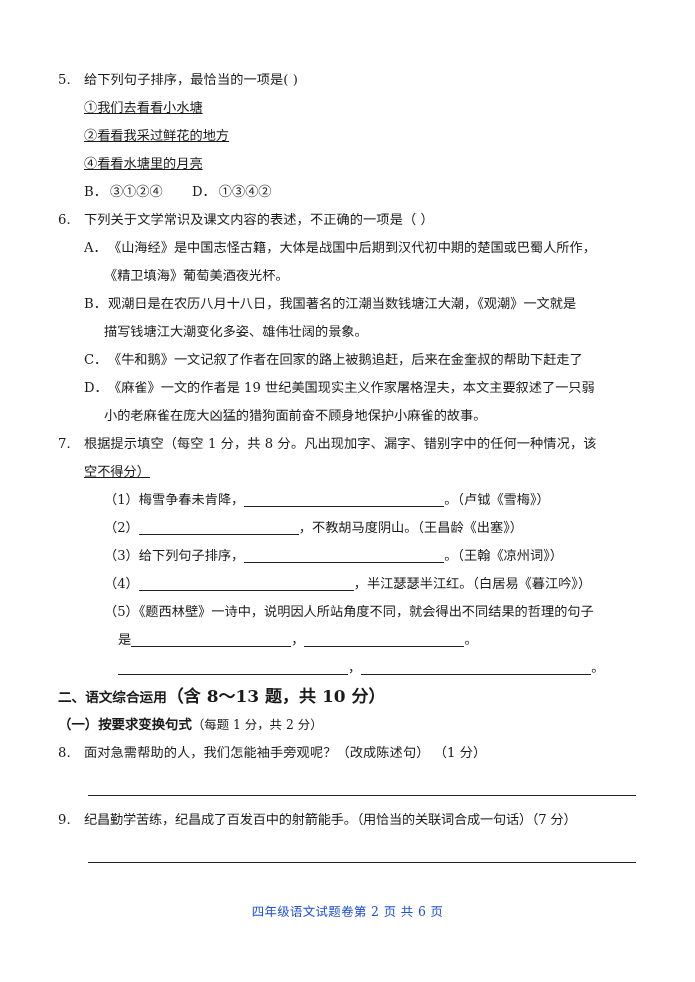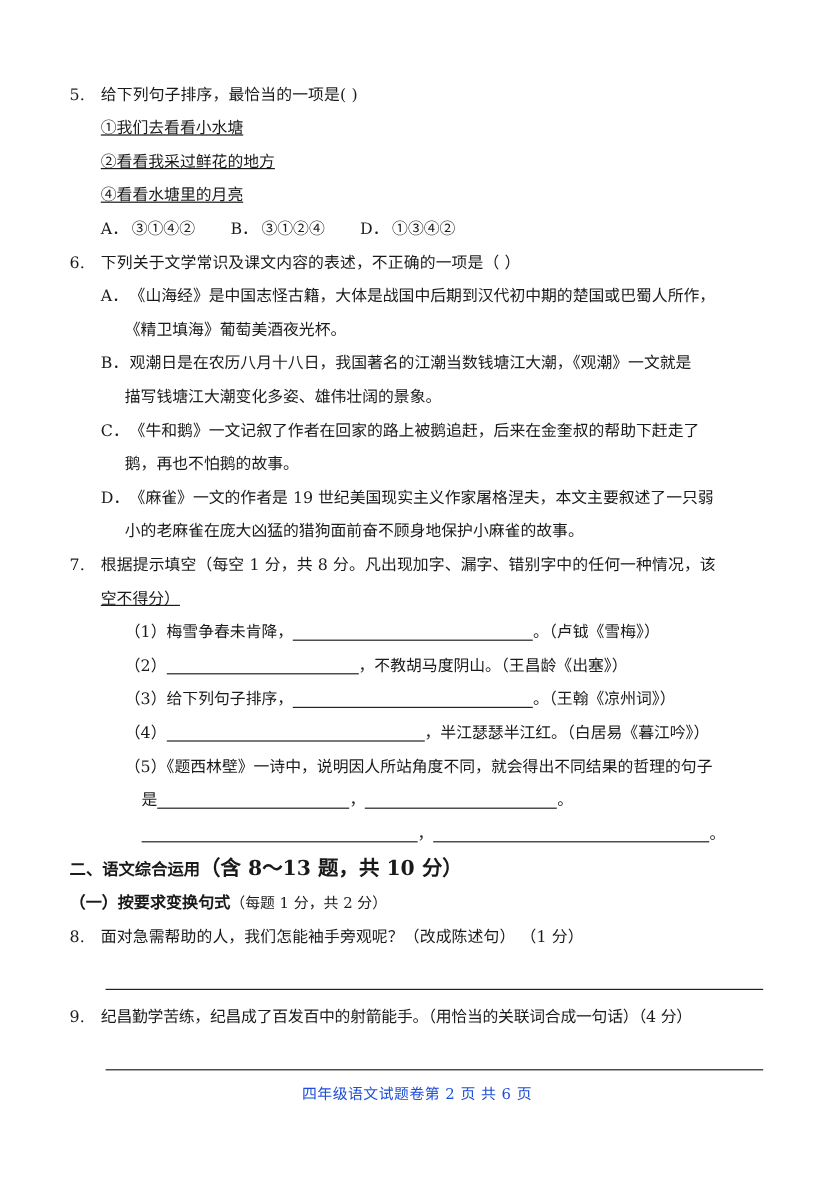--- a/index.html
+++ b/index.html
@@ -160,21 +160,20 @@
     <div class="qline">
       <span class="qnum">5.</span>
       <span class="qtext"><span>给下列句子排序，</span><span class="dotted">最恰当</span><span>的一项是(          )</span></span>
     </div>
 
     <div class="sub indent-1">①我们去看看小水塘</div>
     <div class="sub indent-1">②看看我采过鲜花的地方</div>
     <div class="sub indent-1">④看看水塘里的月亮</div>
 
     <div class="choices">
-      <span class="choice"><span class="lab">A．</span><span>③①④②</span></span>
       <span class="choice"><span class="lab">B．</span><span>③①②④</span></span>
       <span class="choice"><span class="lab">D．</span><span>①③④②</span></span>
     </div>
 
     <div class="qline">
       <span class="qnum">6.</span>
       <span class="qtext"><span>下列关于文学常识及课文内容的表述，</span><span class="dotted">不正确</span><span>的一项是（          ）</span></span>
     </div>
 
     <div class="opt-row">
@@ -186,21 +185,20 @@
     <div class="opt-row">
       <span class="opt-letter">B．</span>
       <span class="opt-body">观潮日是在农历八月十八日，我国著名的江潮当数钱塘江大潮，《观潮》一文就是</span>
     </div>
     <div class="sub indent-2">描写钱塘江大潮变化多姿、雄伟壮阔的景象。</div>
 
     <div class="opt-row">
       <span class="opt-letter">C．</span>
       <span class="opt-body">《牛和鹅》一文记叙了作者在回家的路上被鹅追赶，后来在金奎叔的帮助下赶走了</span>
     </div>
-    <div class="sub indent-2">鹅，再也不怕鹅的故事。</div>
 
     <div class="opt-row">
       <span class="opt-letter">D．</span>
       <span class="opt-body">《麻雀》一文的作者是 19 世纪美国现实主义作家屠格涅夫，本文主要叙述了一只弱</span>
     </div>
     <div class="sub indent-2">小的老麻雀在庞大凶猛的猎狗面前奋不顾身地保护小麻雀的故事。</div>
 
     <div class="qline">
       <span class="qnum">7.</span>
       <span class="qtext">根据提示填空（每空 1 分，共 8 分。凡出现加字、漏字、错别字中的任何一种情况，该</span>
@@ -227,21 +225,21 @@
     <div class="qline">
       <span class="qnum">8.</span>
       <span class="qtext">面对急需帮助的人，我们怎能袖手旁观呢？（改成陈述句） （1 分）</span>
     </div>
     <div class="gap-28"></div>
     <div class="answer-rule"></div>
     <div class="gap-10"></div>
 
     <div class="qline">
       <span class="qnum">9.</span>
-      <span class="qtext tight">纪昌勤学苦练，纪昌成了百发百中的射箭能手。（用恰当的关联词合成一句话）（4 分）</span>
+      <span class="qtext tight">纪昌勤学苦练，纪昌成了百发百中的射箭能手。（用恰当的关联词合成一句话）（7 分）</span>
     </div>
     <div class="gap-28"></div>
     <div class="answer-rule"></div>
 
   </div>
 
   <div class="footer">四年级语文试题卷第 2 页    共 6 页</div>
 </div>
 
 </body></html>

